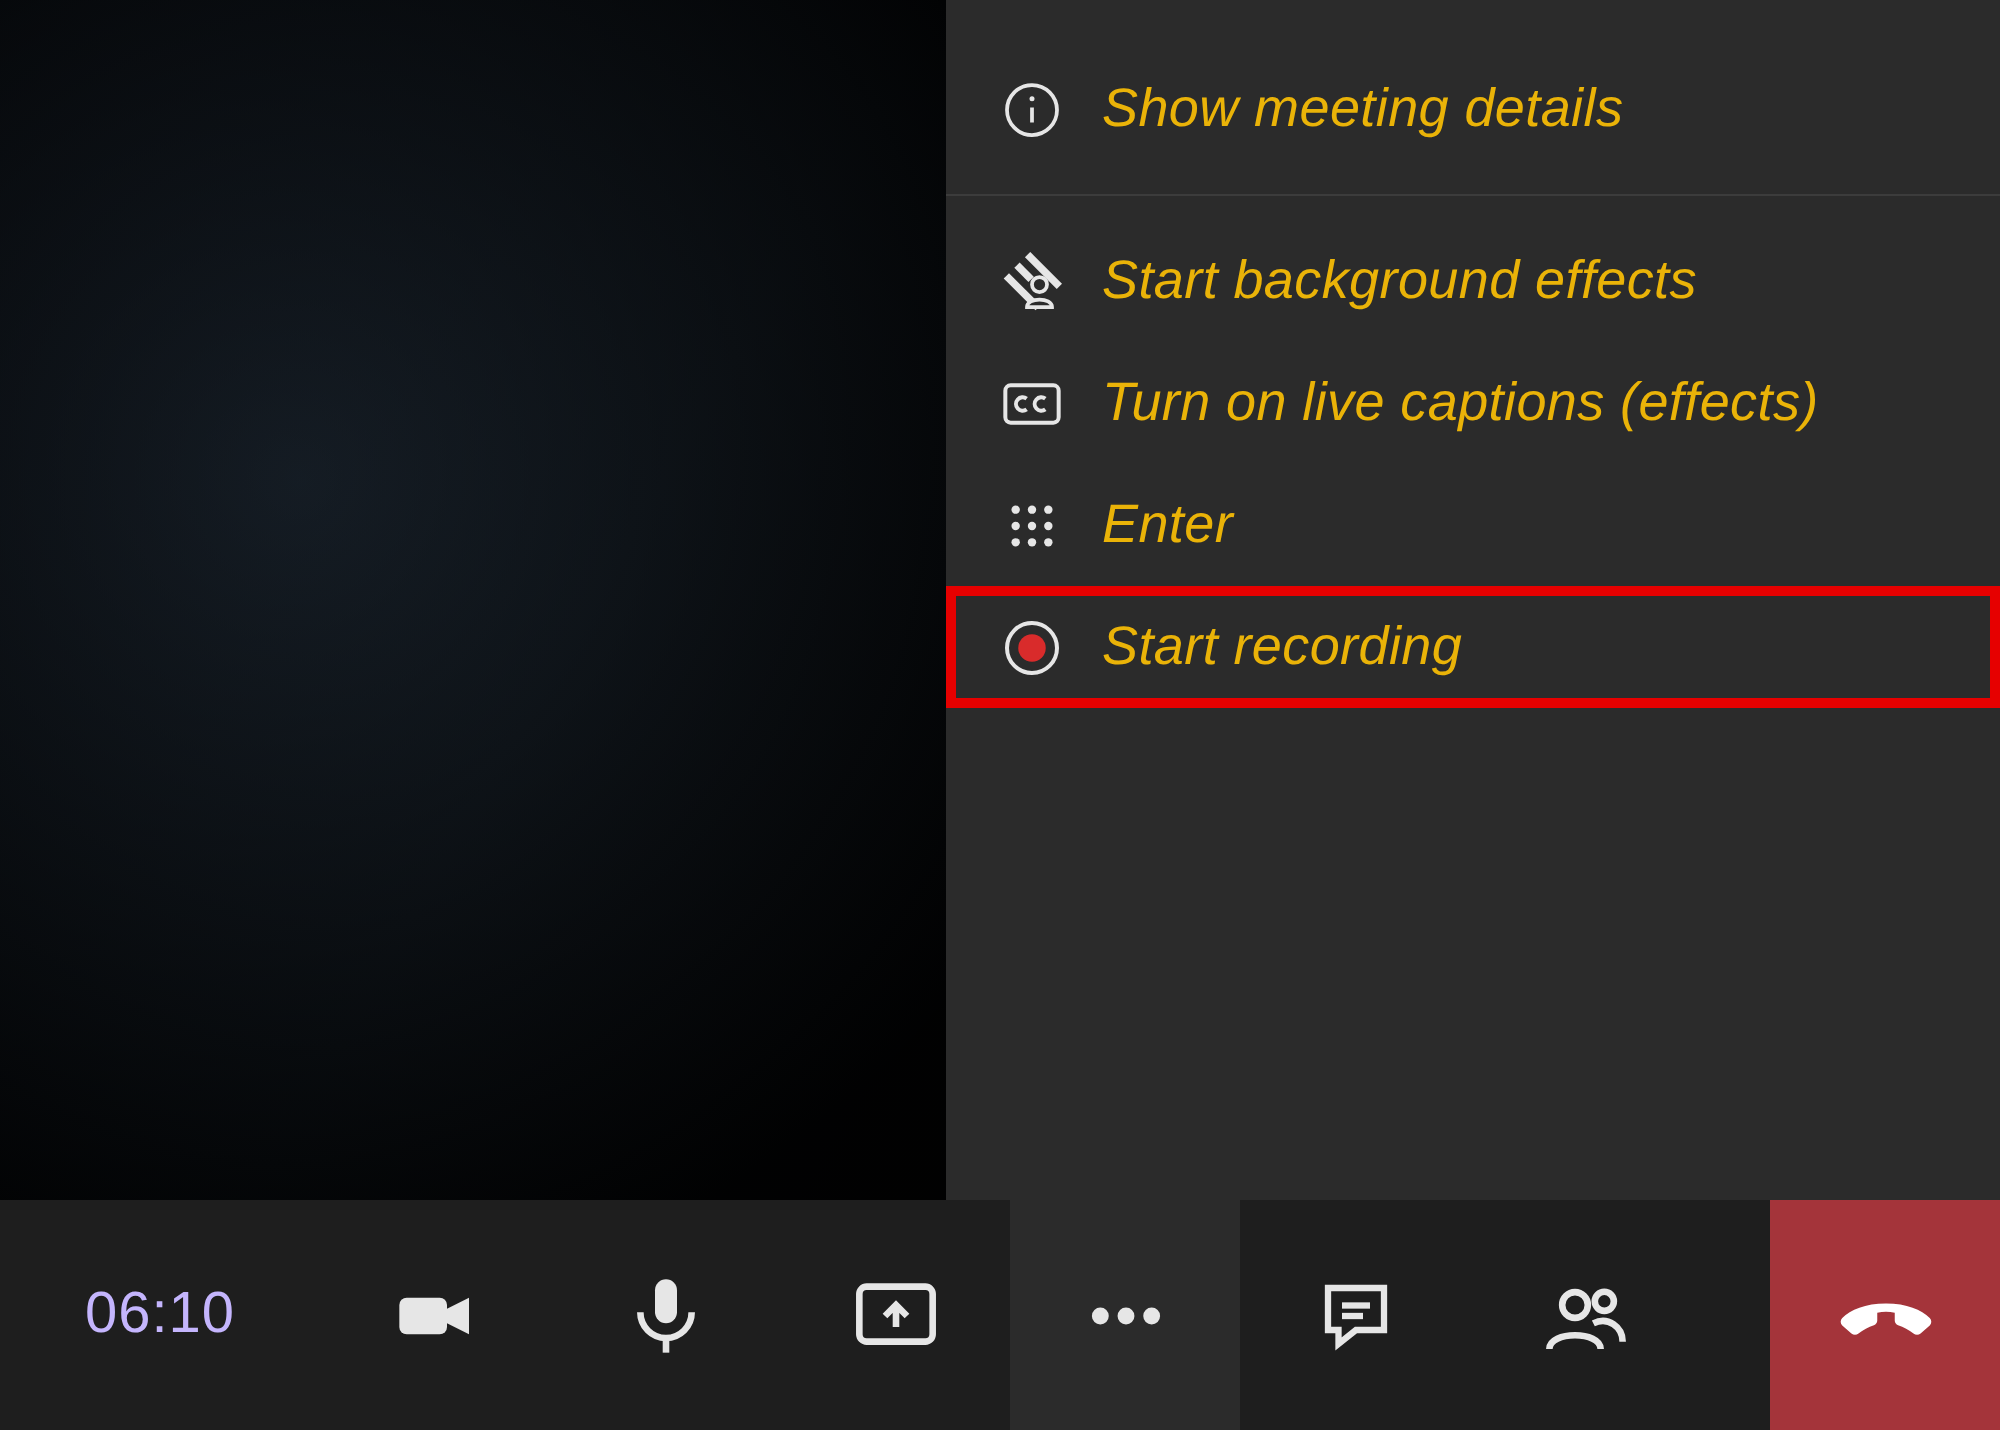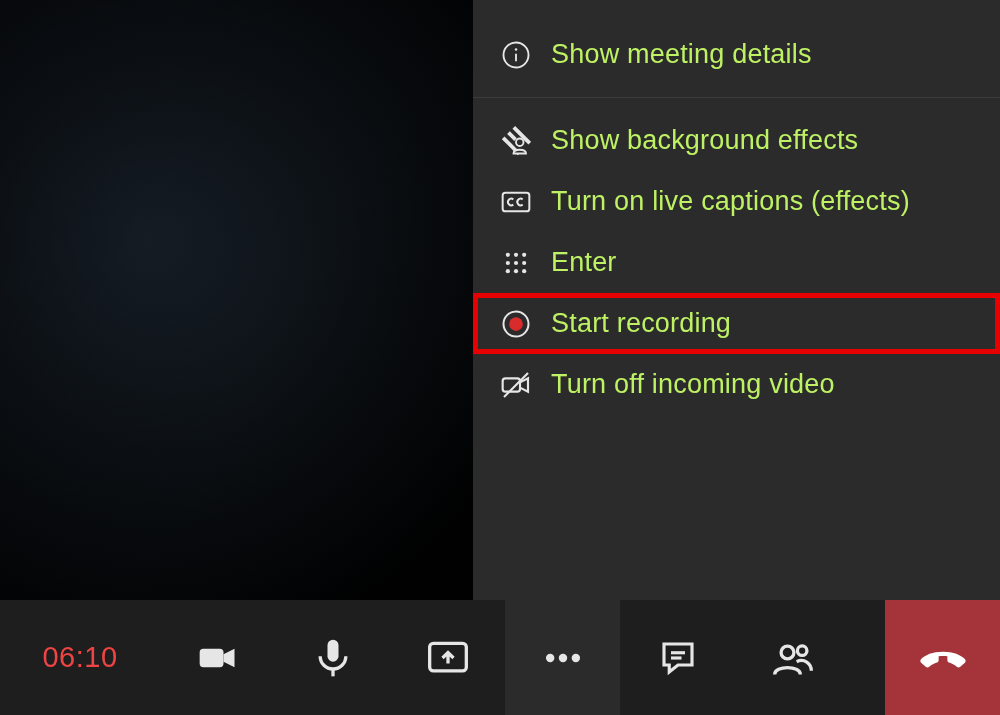--- a/index.html
+++ b/index.html
@@ -28,22 +28,23 @@
     height: 606px;
     background: #2b2b2b;
     box-sizing: border-box;
     padding-top: 24px;
   }
   .menu-item {
     display: flex;
     align-items: center;
     height: 61px;
     padding-left: 26px;
-    color: #bef264;
+    color: #eab308;
     cursor: pointer;
+    font-style: italic;
   }
   .menu-item .icon-slot {
     width: 34px;
     height: 34px;
     display: flex;
     align-items: center;
     justify-content: center;
     flex: 0 0 34px;
     margin-right: 18px;
   }
@@ -67,21 +68,21 @@
     top: 600px;
     width: 1000px;
     height: 115px;
     background: #1e1e1e;
     display: flex;
     align-items: center;
   }
   .toolbar .timer {
     width: 160px;
     text-align: center;
-    color: #ef4444;
+    color: #c4b5fd;
     font-size: 29px;
     font-weight: 400;
     letter-spacing: 0.5px;
   }
   .toolbar .tbtn {
     width: 115px;
     height: 115px;
     display: flex;
     align-items: center;
     justify-content: center;
@@ -122,21 +123,21 @@
       <svg width="30" height="30" viewBox="0 0 24 24" fill="#e6e6e6">
         <g transform="rotate(45 12 12)">
           <rect x="3" y="4" width="18" height="3"></rect>
           <rect x="3" y="10" width="8" height="3"></rect>
           <rect x="3" y="16" width="18" height="3"></rect>
         </g>
         <circle cx="15" cy="13" r="3" fill="#2b2b2b" stroke="#e6e6e6" stroke-width="1.5"></circle>
         <path d="M10 22 C10 18 20 18 20 22 Z" fill="#2b2b2b" stroke="#e6e6e6" stroke-width="1.5"></path>
       </svg>
     </span>
-    <span class="label">Show background effects</span>
+    <span class="label">Start background effects</span>
   </div>
 
   <div class="menu-item">
     <span class="icon-slot">
       <svg width="32" height="32" viewBox="0 0 24 24" fill="none" stroke="#e6e6e6" stroke-width="1.5">
         <rect x="2" y="5" width="20" height="14" rx="2"></rect>
         <path d="M10 10 A2.5 2.5 0 1 0 10 14"></path>
         <path d="M17 10 A2.5 2.5 0 1 0 17 14"></path>
       </svg>
     </span>
@@ -163,30 +164,20 @@
   <div class="menu-item highlight-box">
     <span class="icon-slot">
       <svg width="30" height="30" viewBox="0 0 24 24">
         <circle cx="12" cy="12" r="10" fill="none" stroke="#e6e6e6" stroke-width="1.6"></circle>
         <circle cx="12" cy="12" r="5.5" fill="#d92b2b"></circle>
       </svg>
     </span>
     <span class="label">Start recording</span>
   </div>
 
-  <div class="menu-item">
-    <span class="icon-slot">
-      <svg width="32" height="32" viewBox="0 0 24 24" fill="none" stroke="#e6e6e6" stroke-width="1.6">
-        <rect x="2" y="7" width="13" height="10" rx="2"></rect>
-        <path d="M15 10 L21 7 V17 L15 14"></path>
-        <line x1="3" y1="21" x2="21" y2="3"></line>
-      </svg>
-    </span>
-    <span class="label">Turn off incoming video</span>
-  </div>
 
 </div>
 
 <div class="toolbar">
   <div class="timer">06:10</div>
 
   <div class="tbtn">
     <span>
       <svg width="44" height="44" viewBox="0 0 24 24" fill="#e6e6e6">
         <rect x="2" y="7" width="13" height="10" rx="2"></rect>

